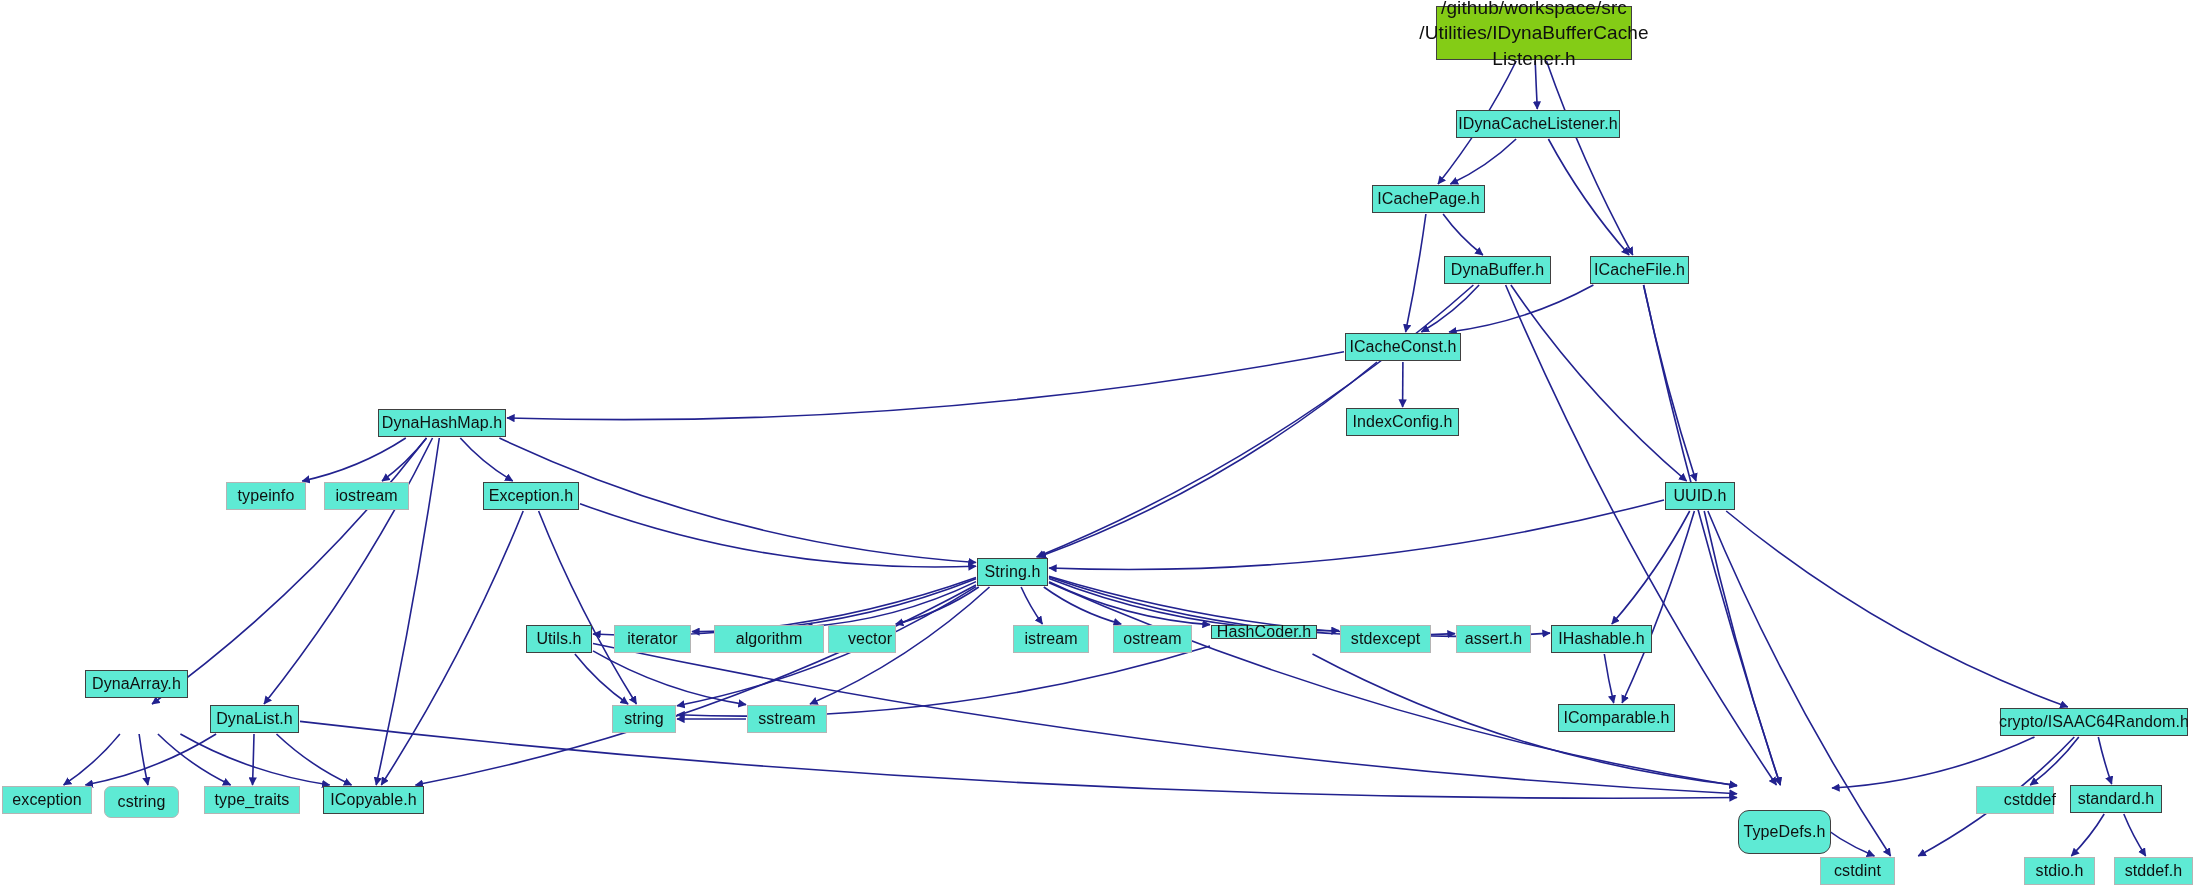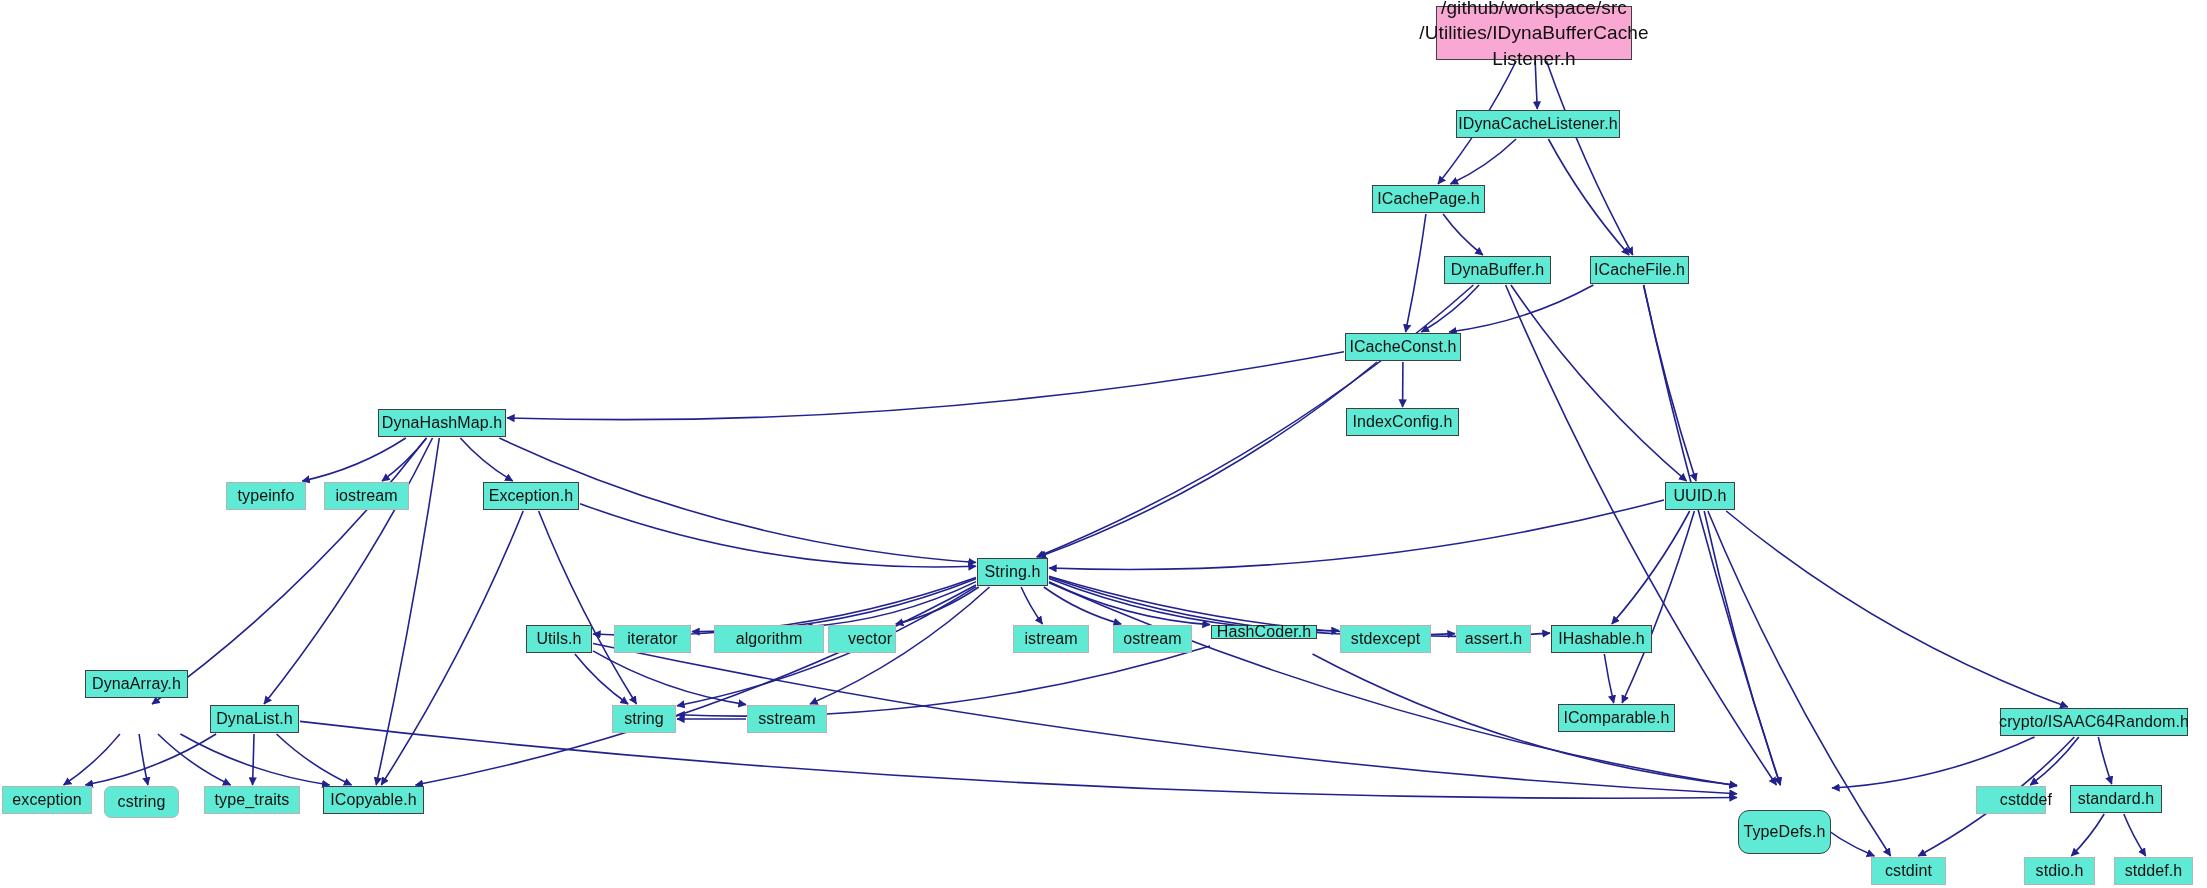--- a/index.html
+++ b/index.html
@@ -46,21 +46,21 @@
     font-size: 16px;
     line-height: 1.18;
     white-space: nowrap;
     letter-spacing: 0.1px;
     cursor: pointer;
   }
   .node.project {
     border: 1.6px solid #404040;
   }
   .node.root {
-    background: #f9a8d4;
+    background: #84cc16;
     border: 1.6px solid #404040;
     white-space: normal;
     font-size: 19px;
     line-height: 1.32;
     padding: 2px 6px;
   }
 </style>
 </head>
 <body>
 
@@ -171,19 +171,19 @@
       <div class="node project" title="DynaList.h" style="left: 210px; top: 705px; width: 89px; height: 28px;">DynaList.h</div>
       <div class="node system" title="string" style="left: 612px; top: 705px; width: 64px; height: 28px;">string</div>
       <div class="node system" title="sstream" style="left: 747px; top: 705px; width: 80px; height: 28px;">sstream</div>
       <div class="node project" title="IComparable.h" style="left: 1558px; top: 704px; width: 117px; height: 28px;">IComparable.h</div>
       <div class="node project" title="crypto/ISAAC64Random.h" style="left: 2000px; top: 708px; width: 188px; height: 28px;">crypto/ISAAC64Random.h</div>
       <div class="node system" title="exception" style="left: 2px; top: 786px; width: 90px; height: 28px;">exception</div>
       <div class="node system" title="cstring" style="left: 104px; top: 786px; width: 75px; height: 32px; border-radius: 7px;">cstring</div>
       <div class="node system" title="type_traits" style="left: 204px; top: 786px; width: 96px; height: 28px;">type_traits</div>
       <div class="node project" title="ICopyable.h" style="left: 323px; top: 786px; width: 101px; height: 28px;">ICopyable.h</div>
       <div class="node project" title="TypeDefs.h" style="left: 1738px; top: 810px; width: 93px; height: 44px; border-radius: 11px;">TypeDefs.h</div>
-      <div class="node system" title="cstddef" style="left: 1976px; top: 786px; width: 70px; height: 28px; padding-left: 30px;">cstddef</div>
+      <div class="node system" title="cstddef" style="left: 1976px; top: 786px; width: 78px; height: 28px; padding-left: 30px;">cstddef</div>
       <div class="node project" title="standard.h" style="left: 2070px; top: 785px; width: 92px; height: 28px;">standard.h</div>
-      <div class="node system" title="cstdint" style="left: 1871px; top: 857px; width: 75px; height: 28px;">cstdint</div>
+      <div class="node system" title="cstdint" style="left: 1820px; top: 857px; width: 75px; height: 28px;">cstdint</div>
       <div class="node system" title="stdio.h" style="left: 2024px; top: 857px; width: 71px; height: 28px;">stdio.h</div>
       <div class="node system" title="stddef.h" style="left: 2114px; top: 857px; width: 79px; height: 28px;">stddef.h</div>
     </div>
 </div>
 
 </body></html>

